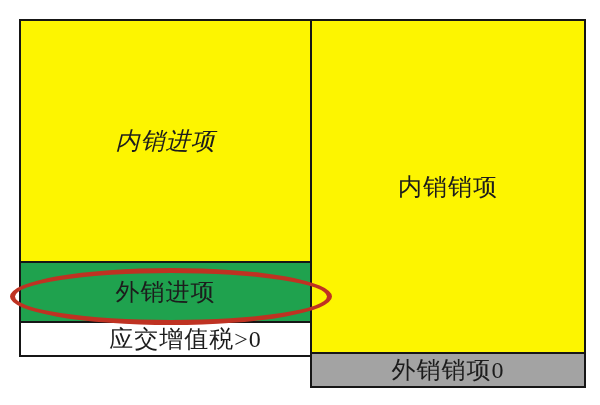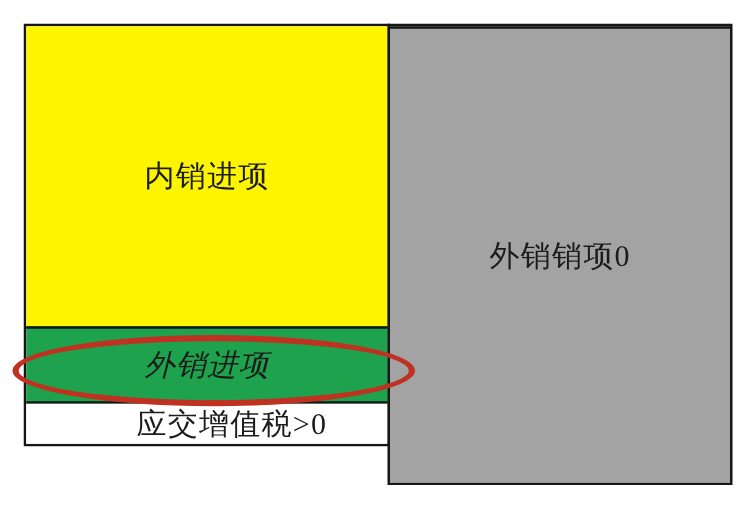--- a/index.html
+++ b/index.html
@@ -39,21 +39,21 @@
     display: flex;
     align-items: center;
     justify-content: center;
     box-sizing: border-box;
   }
   .region .label {
     font-size: 24px;
     letter-spacing: 1px;
     white-space: nowrap;
   }
-  .lb-yellow { height: 241px; }
+  .lb-yellow { height: 241px; font-style: italic; }
   .lb-green  {
     height: 62px;
     border-top: 2px solid #161616;
     border-bottom: 2px solid #161616;
   }
   .lb-white  { flex: 1; padding-left: 40px; }
   .rb-yellow { height: 334px; }
   .rb-white  {
     flex: 1;
     border-top: 2px solid #161616;
@@ -74,29 +74,32 @@
 </style>
 </head>
 <body>
 
 <div class="canvas" style="background-color: rgb(255, 255, 255);">
 
   <div class="box left-box" style="border-color: rgb(22, 22, 22);">
     <div class="region lb-yellow" style="background-color: rgb(253, 245, 0);">
       <span class="label" style="color: rgb(28, 28, 28);">内销进项</span>
     </div>
-    <div class="region lb-green" style="background-color: rgb(31, 162, 78); border-color: rgb(22, 22, 22); font-style: italic;">
+    <div class="region lb-green" style="background-color: rgb(31, 162, 78); border-color: rgb(22, 22, 22);">
       <span class="label" style="color: rgb(28, 28, 28);">外销进项</span>
     </div>
     <div class="region lb-white" style="background-color: rgb(255, 255, 255);">
       <span class="label" style="color: rgb(28, 28, 28);">应交增值税&gt;0</span>
     </div>
   </div>
 
   <div class="box right-box" style="border-color: rgb(22, 22, 22);">
+    <div class="region rb-yellow" style="background-color: rgb(253, 245, 0);">
+      <span class="label" style="color: rgb(28, 28, 28);">内销销项</span>
+    </div>
     <div class="region rb-white" style="background-color: #a3a3a3; border-color: rgb(22, 22, 22);">
       <span class="label" style="color: rgb(28, 28, 28);">外销销项0</span>
     </div>
   </div>
 
   <div class="highlight-ellipse" style="border-color: rgb(191, 50, 34);"></div>
 
 </div>
 
 </body></html>

